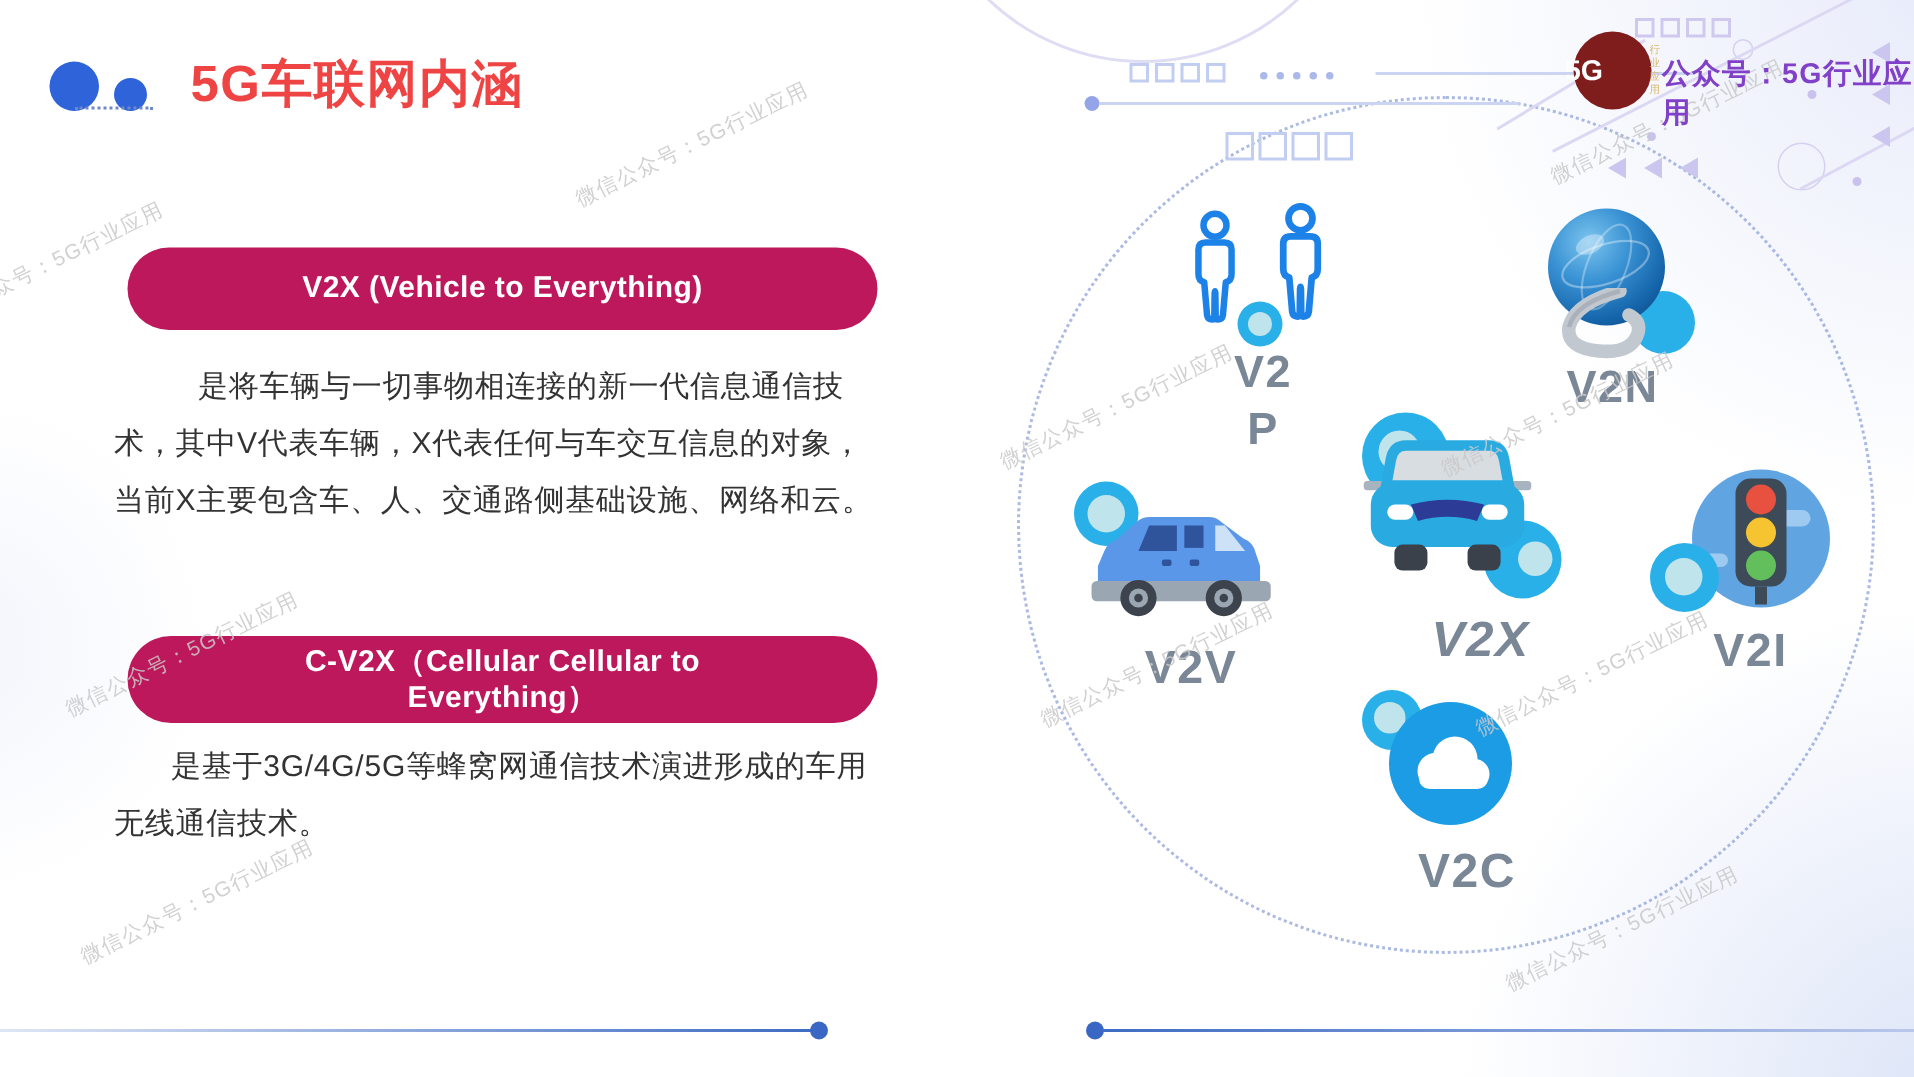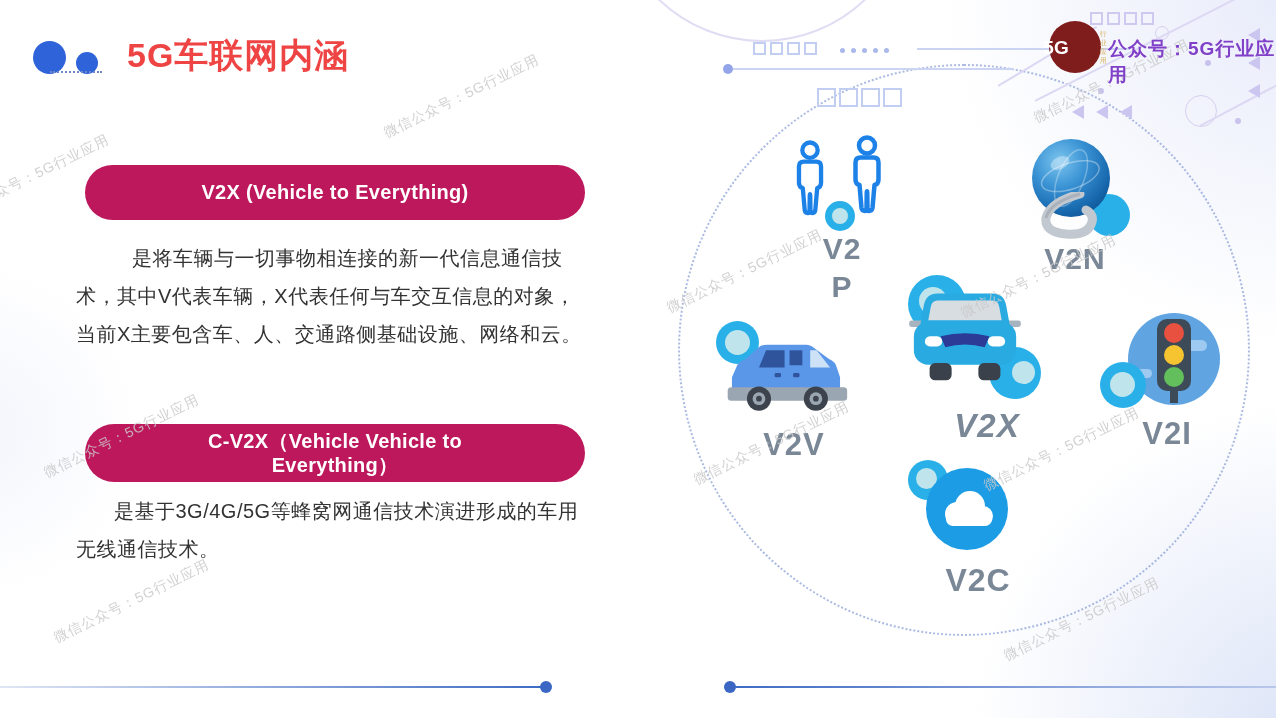--- a/index.html
+++ b/index.html
@@ -130,21 +130,21 @@
 
 <div class="badge">
   <div class="badge-main">5G</div>
   <div class="badge-sub">行业应用</div>
 </div>
 <div class="account-label">公众号：5G行业应用</div>
 
 <div class="pill pill1">V2X (Vehicle to Everything)</div>
 <div class="para para1">是将车辆与一切事物相连接的新一代信息通信技术，其中V代表车辆，X代表任何与车交互信息的对象，当前X主要包含车、人、交通路侧基础设施、网络和云。</div>
 
-<div class="pill pill2">C-V2X（Vehicle Vehicle to
+<div class="pill pill2">C-V2X（Cellular Cellular to
 Everything）</div>
 <div class="para para2">是基于3G/4G/5G等蜂窝网通信技术演进形成的车用无线通信技术。</div>
 
 <svg class="abs icon-layer" style="left:786px;top:122px;" width="48" height="112" viewBox="0 0 100 160">
   <circle cx="50" cy="22" r="16" fill="none" stroke="#1d82e8" stroke-width="9"></circle>
   <path d="M37,46 L63,46 Q73,46 73,56 L73,90 Q73,99 65,101 L61,147 Q60,153 54,153 Q51,153 51,149 L50.5,116 Q50,111 49.5,116 L49,149 Q49,153 46,153 Q40,153 39,147 L35,101 Q27,99 27,90 L27,56 Q27,46 37,46 Z" fill="none" stroke="#1d82e8" stroke-width="9" stroke-linejoin="round"></path>
 </svg>
 <svg class="abs icon-layer" style="left:842px;top:117px;" width="50" height="115" viewBox="0 0 100 160">
   <circle cx="50" cy="22" r="16" fill="none" stroke="#1d82e8" stroke-width="9"></circle>
   <path d="M37,46 L63,46 Q73,46 73,56 L73,90 Q73,99 65,101 L61,147 Q60,153 54,153 Q51,153 51,149 L50.5,116 Q50,111 49.5,116 L49,149 Q49,153 46,153 Q40,153 39,147 L35,101 Q27,99 27,90 L27,56 Q27,46 37,46 Z" fill="none" stroke="#1d82e8" stroke-width="9" stroke-linejoin="round"></path>

